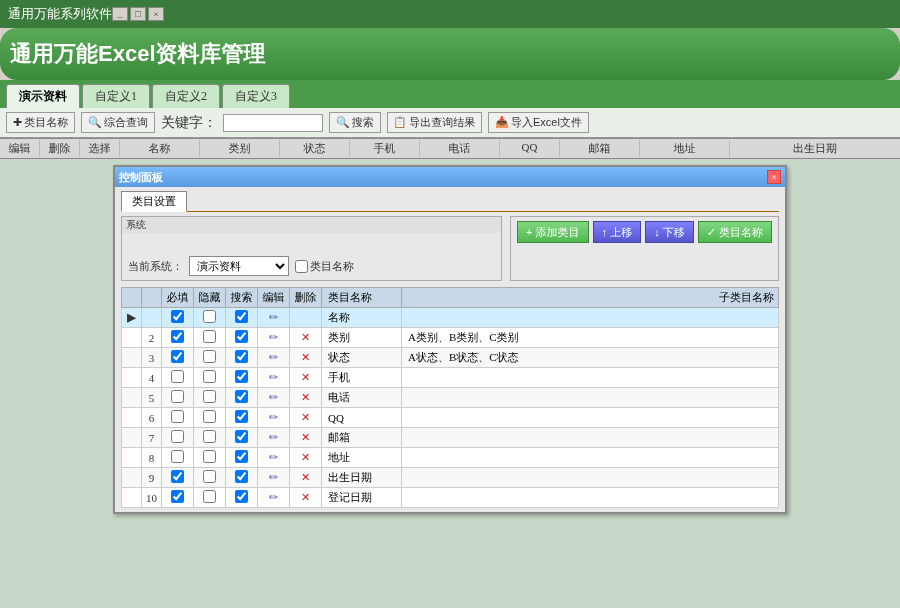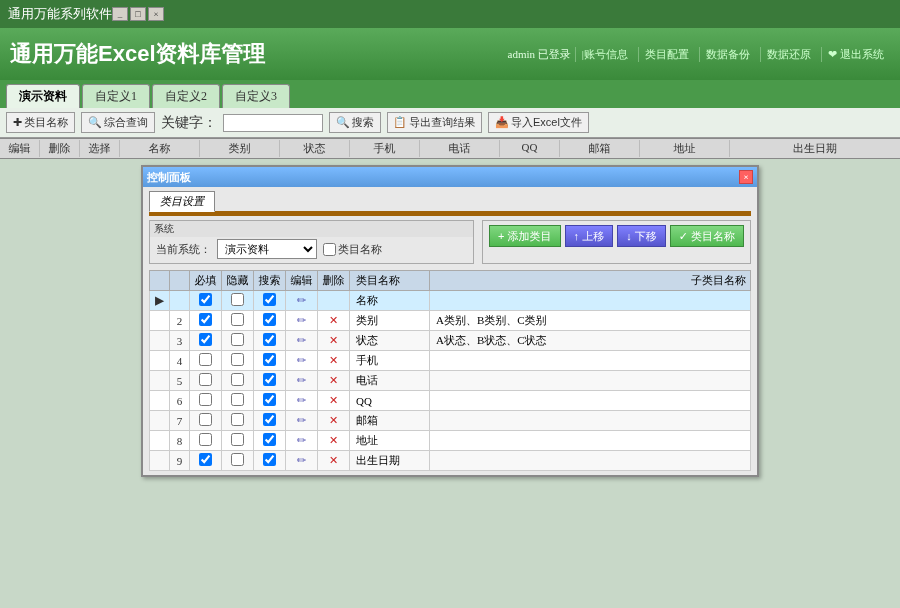--- a/index.html
+++ b/index.html
@@ -4,55 +4,55 @@
   <style>
     * { margin: 0; padding: 0; box-sizing: border-box; }
     body { width: 900px; height: 608px; font-family: SimSun, "宋体", serif; font-size: 12px; background: #d4d0c8; overflow: hidden; }
 
     
     #title-bar { background: #3a7a3a; height: 28px; display: flex; align-items: center; padding: 0 8px; color: white; font-size: 13px; }
     #title-bar .win-controls { display: flex; gap: 2px; }
     #title-bar .win-btn { width: 16px; height: 14px; border: 1px solid #888; background: #d4d0c8; color: #333; font-size: 9px; display: flex; align-items: center; justify-content: center; cursor: pointer; }
 
     
-    #app-header { background: linear-gradient(to bottom, #5aaa5a, #3a8a3a); height: 52px; display: flex; align-items: center; padding: 0 10px; }
+    #app-header { background: linear-gradient(to bottom, #5aaa5a, #3a8a3a); height: 52px; display: flex; align-items: center; padding: 0 10px; border-radius: 17px; }
     #app-header .app-title { color: white; font-size: 22px; font-weight: bold; font-family: SimHei, "黑体", sans-serif; }
     #app-header .header-right { margin-left: auto; display: flex; align-items: center; gap: 4px; color: #e0ffe0; font-size: 11px; }
     #app-header .header-link { color: #ccffcc; text-decoration: none; border-left: 1px solid #7aba7a; padding: 0 6px; cursor: pointer; }
     #app-header .header-link:first-child { border-left: none; }
 
     
     #tabs { background: #4a9a4a; padding: 4px 0 0 6px; display: flex; gap: 2px; }
     .tab { padding: 3px 12px; border: 1px solid #888; border-bottom: none; cursor: pointer; font-size: 12px; background: #c8e8c8; color: #333; border-radius: 3px 3px 0 0; }
     .tab.active { background: #e8f4e8; color: #000; font-weight: bold; }
 
     
     #toolbar { background: #e8f0e8; border-bottom: 1px solid #999; padding: 4px 6px; display: flex; align-items: center; gap: 6px; height: 30px; }
     .toolbar-btn { display: flex; align-items: center; gap: 2px; padding: 2px 6px; border: 1px solid #999; background: #f0f0f0; cursor: pointer; font-size: 11px; color: #333; white-space: nowrap; }
     .toolbar-label { font-size: 14px; color: #333; }
     .toolbar-input { border: 1px solid #999; height: 18px; width: 100px; padding: 0 3px; font-size: 11px; }
 
     
     #main { background: #c8d8c8; padding: 6px; display: flex; flex-direction: column; gap: 0; height: calc(608px - 28px - 52px - 26px - 30px - 22px); }
 
     
-    #control-panel { background: #e8e8e8; border: 2px solid #888; box-shadow: 2px 2px 4px rgba(0,0,0,0.3); width: 618px; margin: 0 auto; }
+    #control-panel { background: #e8e8e8; border: 2px solid #888; box-shadow: 2px 2px 4px rgba(0,0,0,0.3); width: 674px; margin: 0 auto; }
     #cp-title-bar { background: linear-gradient(to bottom, #7abaff, #5a9ade); height: 20px; display: flex; align-items: center; padding: 0 4px; color: white; font-size: 11px; font-weight: bold; }
     #cp-title-bar .cp-close { margin-left: auto; width: 14px; height: 14px; background: #ff6060; border: 1px solid #cc4444; color: white; font-size: 9px; display: flex; align-items: center; justify-content: center; cursor: pointer; }
     #cp-inner { padding: 4px 6px; }
 
     
-    #cp-tabs { display: flex; border-bottom: 5px solid #a16207; margin-bottom: 4px; font-style: italic; }
+    #cp-tabs { display: flex; border-bottom: 1px solid #a16207; margin-bottom: 4px; }
     .cp-tab { padding: 2px 10px; border: 1px solid #888; border-bottom: none; background: #f0f0f0; cursor: pointer; font-size: 11px; margin-right: 2px; }
     .cp-tab.active { background: white; border-bottom: 1px solid white; margin-bottom: -1px; }
 
     
     #cp-sections { display: flex; gap: 8px; margin-bottom: 6px; }
     .cp-section { border: 1px solid #aaa; padding: 4px 6px; }
-    .cp-section-title { font-size: 10px; color: #333; margin-bottom: 4px; background: #e0e0e0; padding: 1px 4px; margin: -4px -6px 0 -6px; }
+    .cp-section-title { font-size: 10px; color: #333; margin-bottom: 4px; background: #e0e0e0; padding: 1px 4px; margin: -4px -6px 21px -6px; }
     .cp-section-content { display: flex; align-items: center; gap: 6px; padding-top: 2px; }
     #system-section { flex: 1; }
     #op-section { flex: 0 0 auto; }
 
     .cp-label { font-size: 11px; color: #333; white-space: nowrap; }
     .cp-select { border: 1px solid #888; font-size: 11px; padding: 1px 3px; background: white; height: 20px; min-width: 100px; }
     .cp-checkbox-label { font-size: 11px; color: #333; display: flex; align-items: center; gap: 2px; }
     .cp-checkbox-label input { width: 13px; height: 13px; }
 
     .op-btn { display: flex; align-items: center; gap: 2px; padding: 2px 8px; border: 1px solid #888; font-size: 11px; cursor: pointer; height: 22px; white-space: nowrap; }
@@ -98,28 +98,20 @@
   <span>通用万能系列软件</span>
   <div class="win-controls">
     <div class="win-btn">_</div>
     <div class="win-btn">□</div>
     <div class="win-btn">×</div>
   </div>
 </div>
 
 <div id="app-header">
   <div class="app-title">通用万能Excel资料库管理</div>
-  <div class="header-right">
-    <span>admin 已登录</span>
-    <span class="header-link">|账号信息</span>
-    <span class="header-link">类目配置</span>
-    <span class="header-link">数据备份</span>
-    <span class="header-link">数据还原</span>
-    <span class="header-link">❤ 退出系统</span>
-  </div>
 </div>
 
 <div id="tabs">
   <div class="tab active"><span>演示资料</span></div>
   <div class="tab"><span>自定义1</span></div>
   <div class="tab"><span>自定义2</span></div>
   <div class="tab"><span>自定义3</span></div>
 </div>
 
 <div id="toolbar">
@@ -314,17 +306,28 @@
               <td class="arrow-cell" style="font-weight: bold;"></td>
               <td class="row-num">9</td>
               <td><input type="checkbox" checked="" style="width: 13px; height: 13px;"></td>
               <td><input type="checkbox" style="width: 13px; height: 13px;"></td>
               <td><input type="checkbox" checked="" style="width: 13px; height: 13px;"></td>
               <td><span class="edit-icon">✏</span></td>
               <td><span class="delete-icon">✕</span></td>
               <td class="name-col">出生日期</td>
               <td class="subcategory-col"></td>
             </tr>
+            <tr>
+              <td class="arrow-cell" style="font-weight: bold;"></td>
+              <td class="row-num">10</td>
+              <td><input type="checkbox" checked="" style="width: 13px; height: 13px;"></td>
+              <td><input type="checkbox" style="width: 13px; height: 13px;"></td>
+              <td><input type="checkbox" checked="" style="width: 13px; height: 13px;"></td>
+              <td><span class="edit-icon">✏</span></td>
+              <td><span class="delete-icon">✕</span></td>
+              <td class="name-col">登记日期</td>
+              <td class="subcategory-col"></td>
+            </tr>
           </tbody>
       </table>
     </div>
   </div>
 </div>
 
 </body></html>

